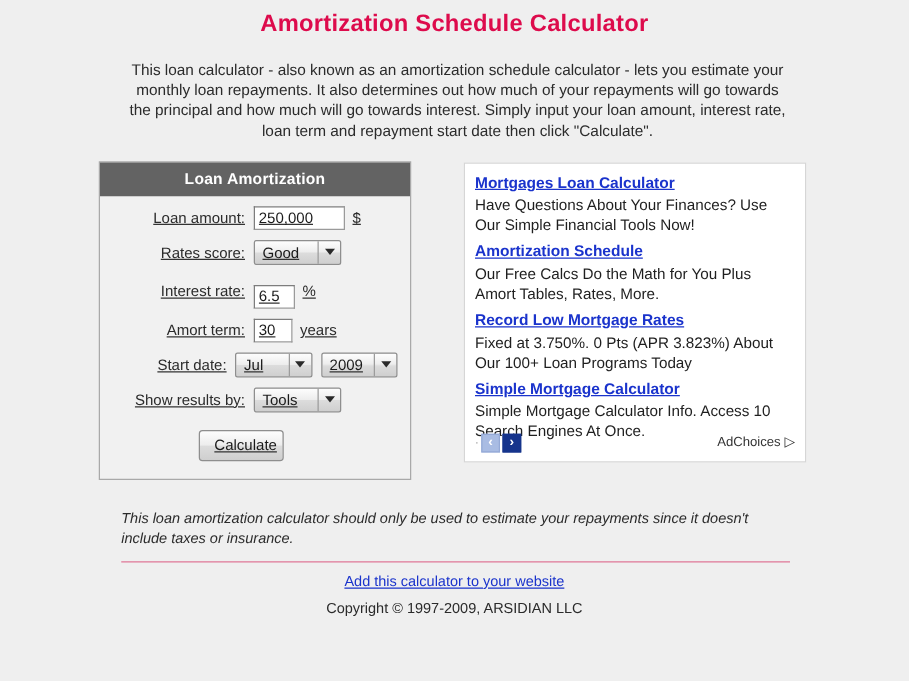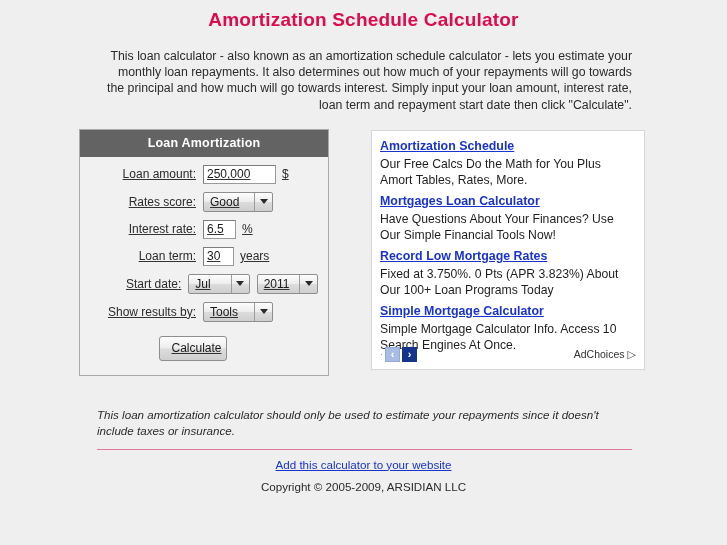--- a/index.html
+++ b/index.html
@@ -30,21 +30,21 @@
     padding-top: 9px;
     letter-spacing: 0.2px;
   }
 
   
   .intro {
     margin: 17px 95px 0 100px;
     font-size: 12.3px;
     line-height: 16.2px;
     color: #2b2b2b;
-    text-align: right;
+    text-align: center;
   }
 
   
   .main-area {
     position: relative;
     margin-top: 16px;
     height: 250px;
   }
 
   
@@ -98,21 +98,21 @@
     border: 1px solid #9a9a9a;
     border-top-color: #7d7d7d;
     border-left-color: #7d7d7d;
     background: #ffffff;
     padding: 2px 3px;
     box-sizing: border-box;
     height: 19px;
     outline: none;
   }
   input.w-amount { width: 73px; }
-  input.w-rate   { width: 33px; }
+  input.w-rate   { width: 33px; margin-top: 8px; }
   input.w-term   { width: 31px; }
 
   
   .sel {
     position: relative;
     display: inline-block;
     height: 20px;
     box-sizing: border-box;
     border: 1px solid #8e8e8e;
     background: linear-gradient(to bottom, #fdfdfd 0%, #ededed 48%, #dcdcdc 52%, #cfcfcf 100%);
@@ -313,36 +313,36 @@
           </span>
         </div>
 
         <div class="form-row">
           <span class="form-label">Interest rate:</span>
           <input class="txt w-rate" type="text" value="6.5" style="">
           <span class="suffix">%</span>
         </div>
 
         <div class="form-row">
-          <span class="form-label">Loan term:</span>
+          <span class="form-label">Amort term:</span>
           <input class="txt w-term" type="text" value="30" style="">
           <span class="suffix">years</span>
         </div>
 
         <div class="form-row">
           <span class="form-label">Start date:</span>
           <span class="sel sel-month">
             <span class="sel-val">Jul</span>
             <span class="sel-arrow">
                 <i></i>
               </span>
           </span>
           <span class="gap-8"></span>
           <span class="sel sel-year">
-            <span class="sel-val">2011</span>
+            <span class="sel-val">2009</span>
             <span class="sel-arrow">
                 <i></i>
               </span>
           </span>
         </div>
 
         <div class="form-row">
           <span class="form-label">Show results by:</span>
           <span class="sel sel-show">
             <span class="sel-val">Tools</span>
@@ -355,27 +355,27 @@
         <div class="btn-row">
           <button class="calc-btn">Calculate</button>
         </div>
 
       </div>
     </div>
 
     <div class="ad-panel">
 
       <div class="ad-item">
+        <span class="ad-title">Mortgages Loan Calculator</span>
+        <div class="ad-desc">Have Questions About Your Finances? Use Our Simple Financial Tools Now!</div>
+      </div>
+
+      <div class="ad-item">
         <span class="ad-title">Amortization Schedule</span>
         <div class="ad-desc">Our Free Calcs Do the Math for You Plus Amort Tables, Rates, More.</div>
-      </div>
-
-      <div class="ad-item">
-        <span class="ad-title">Mortgages Loan Calculator</span>
-        <div class="ad-desc">Have Questions About Your Finances? Use Our Simple Financial Tools Now!</div>
       </div>
 
       <div class="ad-item">
         <span class="ad-title">Record Low Mortgage Rates</span>
         <div class="ad-desc">Fixed at 3.750%. 0 Pts (APR 3.823%) About Our 100+ Loan Programs Today</div>
       </div>
 
       <div class="ad-item">
         <span class="ad-title">Simple Mortgage Calculator</span>
         <div class="ad-desc">Simple Mortgage Calculator Info. Access 10 Search Engines At Once.</div>
@@ -395,15 +395,15 @@
 
     </div>
 
   </div>
 
   <div class="disclaimer">This loan amortization calculator should only be used to estimate your repayments since it doesn't include taxes or insurance.</div>
   <div class="pink-rule"></div>
   <div class="add-link-wrap">
     <span class="add-link">Add this calculator to your website</span>
   </div>
-  <div class="copyright">Copyright © 2005-2009, ARSIDIAN LLC</div>
+  <div class="copyright">Copyright © 1997-2009, ARSIDIAN LLC</div>
 
 </div>
 
 </body></html>

